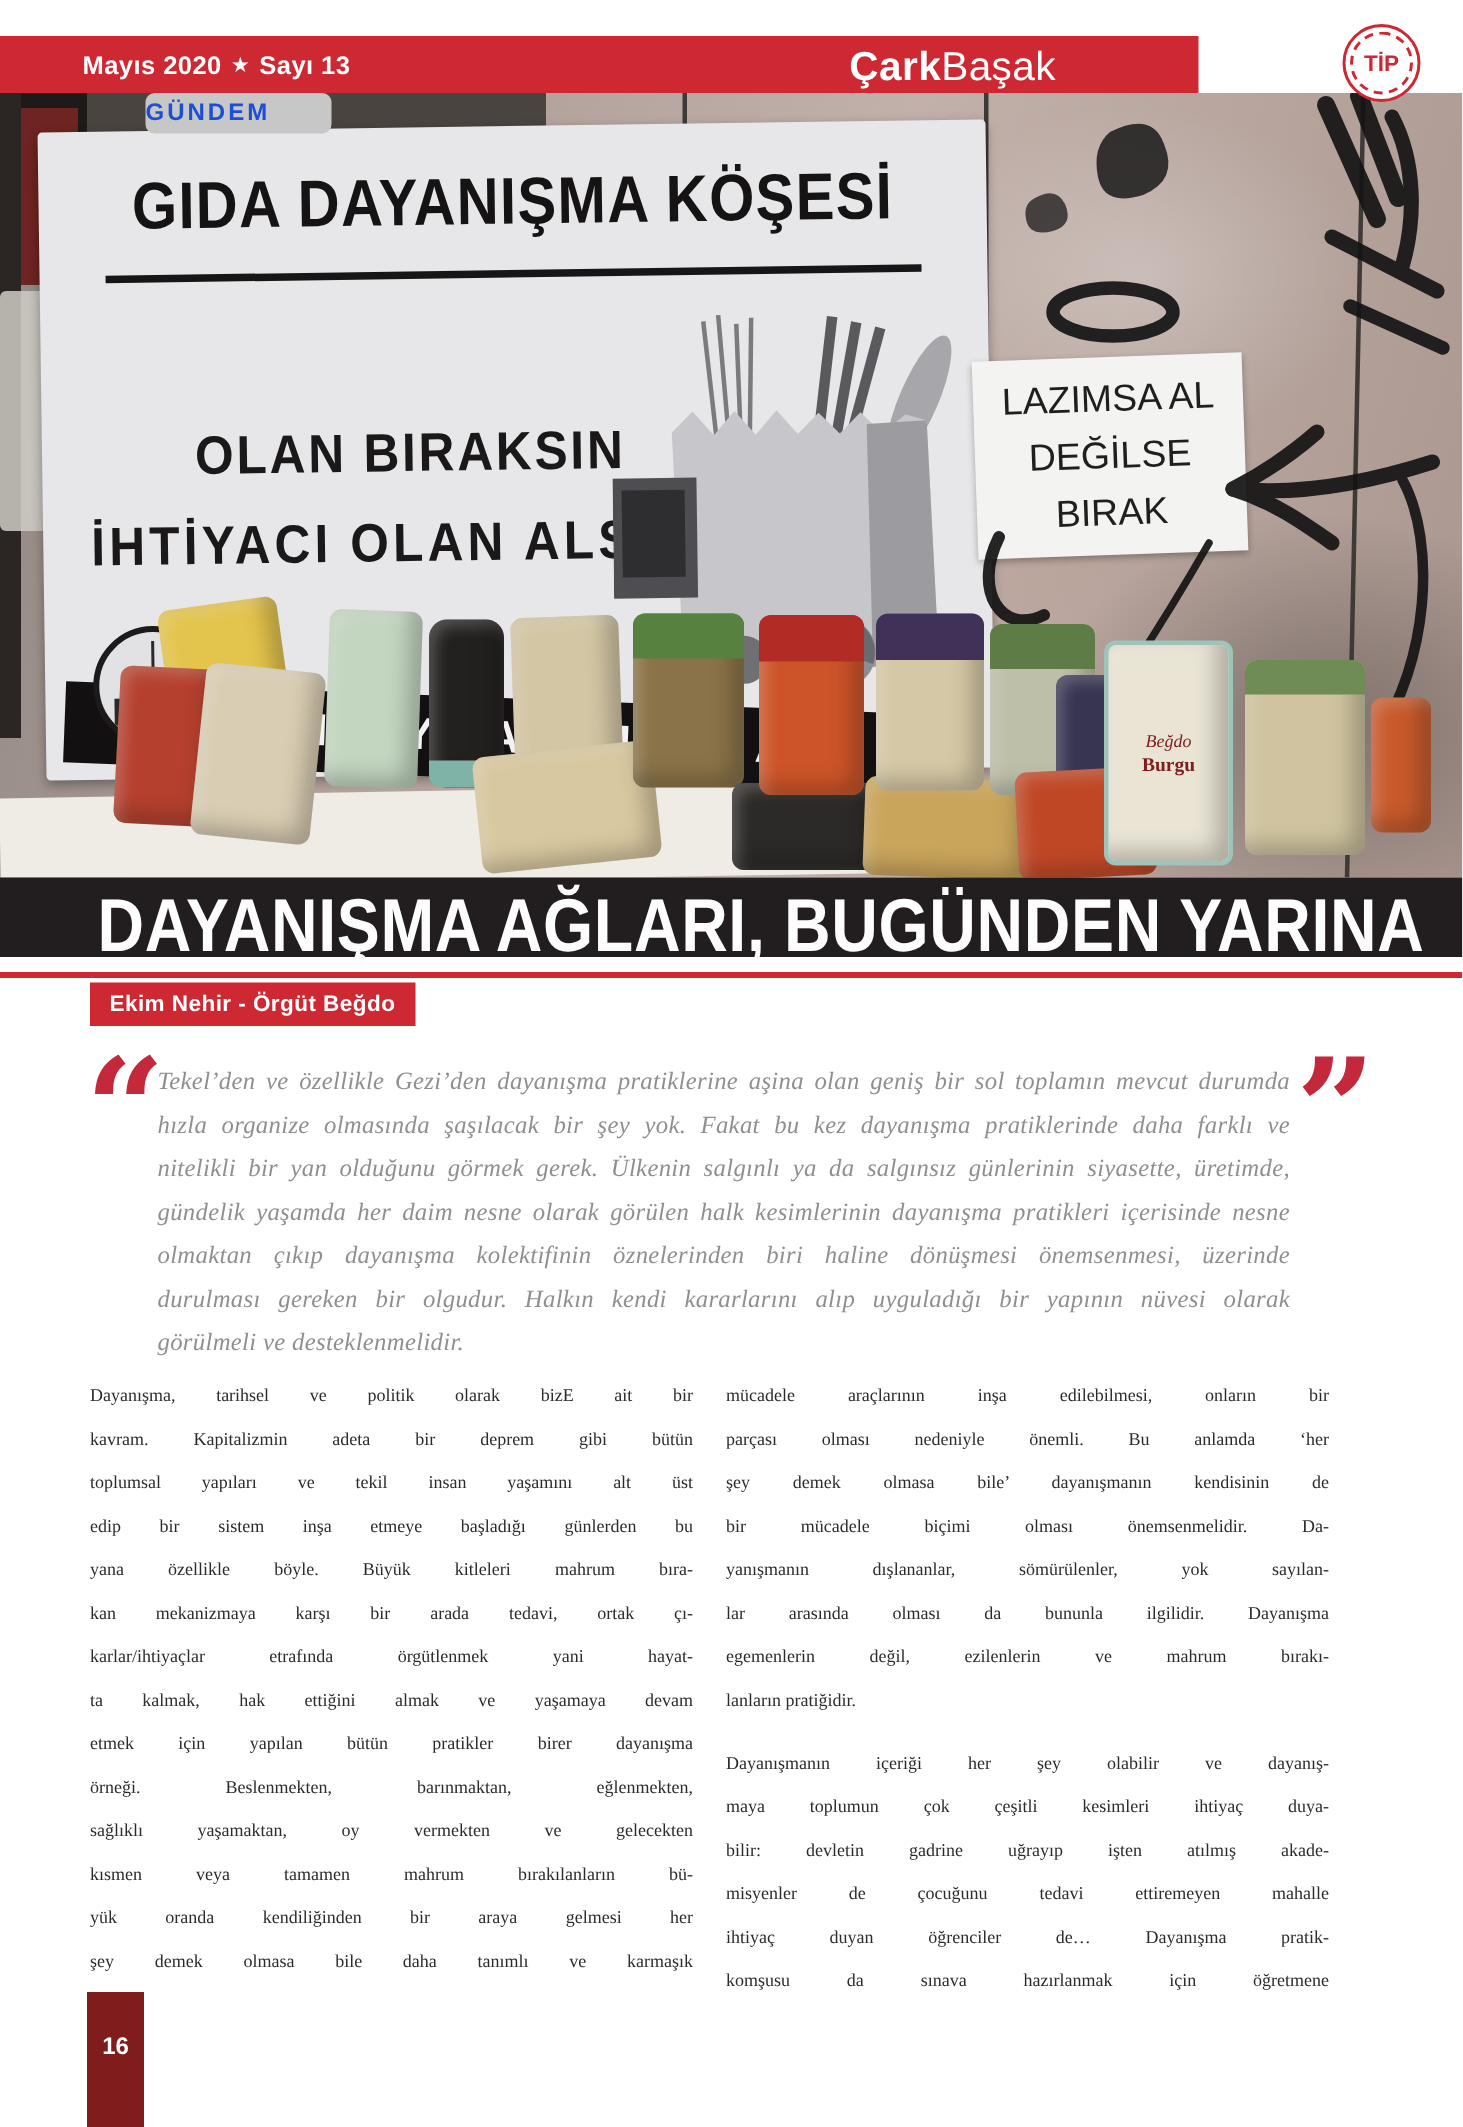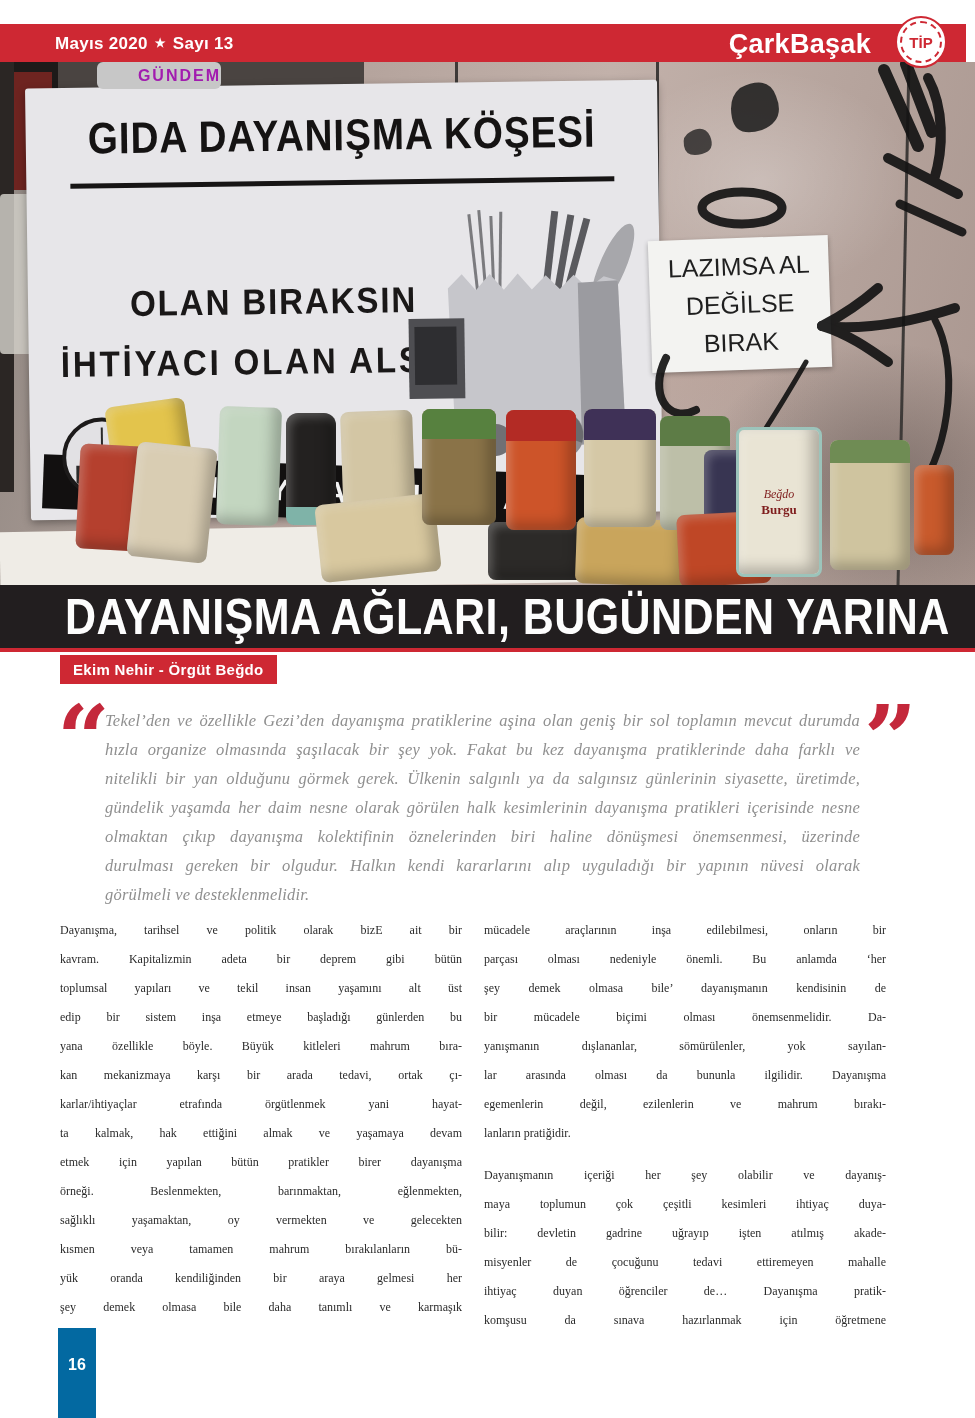--- a/index.html
+++ b/index.html
@@ -1,36 +1,36 @@
 <!DOCTYPE html>
 <html><head>
 <meta charset="utf-8">
 <style>
   html,body{margin:0;padding:0;background:#fff;}
   .page{position:relative;width:975px;height:1418px;background:#ffffff;overflow:hidden;
         font-family:"Liberation Serif",serif;}
 
   
-  .masthead{position:absolute;left:0;top:24px;width:966px;height:38px;background:#ce2833;z-index:10;}
+  .masthead{position:absolute;left:0;top:24px;width:799px;height:38px;background:#ce2833;z-index:10;}
   .issue{position:absolute;left:55px;top:0;height:38px;line-height:38px;color:#fff;
          font-family:"Liberation Sans",sans-serif;font-weight:700;font-size:17px;letter-spacing:.3px;}
   .issue .star{font-size:12px;margin:0 7px;vertical-align:2px;}
   .brand{position:absolute;right:95px;top:0;height:38px;line-height:40px;color:#fff;
          font-family:"Liberation Sans",sans-serif;font-size:27px;letter-spacing:.3px;}
   .brand .b1{font-weight:800;margin-left:41px;}
-  .brand .b2{font-weight:700;text-align:right;}
+  .brand .b2{font-weight:400;text-align:right;}
   .tip-logo{position:absolute;right:28px;top:16px;width:52px;height:52px;border-radius:50%;
             background:#fff;border:2px solid #ce2833;box-sizing:border-box;z-index:20;
             display:flex;align-items:center;justify-content:center;}
   .tip-logo::before{content:"";position:absolute;inset:3px;border-radius:50%;border:2px dashed #ce2833;}
   .tip-logo span{color:#ce2833;font-family:"Liberation Sans",sans-serif;font-weight:800;font-size:15px;}
 
   
   .section-tab{position:absolute;left:97px;top:62px;width:124px;height:27px;background:#c7c7c7;
-               border-radius:6px;z-index:6;text-align:right;line-height:27px;color:#a21caf;
+               border-radius:6px;z-index:6;text-align:left;line-height:27px;color:#1d4ed8;
                font-family:"Liberation Sans",sans-serif;font-size:16px;font-weight:600;letter-spacing:2px;}
 
   
   .photo{position:absolute;left:0;top:62px;width:975px;height:523px;overflow:hidden;
          background:
            radial-gradient(220px 160px at 760px 120px, rgba(255,255,255,.25), transparent 70%),
            radial-gradient(260px 200px at 880px 420px, rgba(40,32,30,.35), transparent 70%),
            radial-gradient(200px 150px at 700px 300px, rgba(190,160,150,.35), transparent 70%),
            linear-gradient(105deg,#8d8580 0%,#b3a29b 30%,#c2b1aa 55%,#a9968f 100%);}
   .ph-darktop{position:absolute;left:14px;top:0;width:350px;height:30px;background:#4a4441;}
@@ -74,21 +74,21 @@
   .table{position:absolute;left:0;top:464px;width:720px;height:60px;background:#efece6;transform:rotate(-1deg);}
   .packages{position:absolute;left:60px;top:340px;width:880px;height:183px;z-index:5;}
   .pk{position:absolute;border-radius:8px;box-shadow:inset -8px -6px 14px rgba(0,0,0,.25), inset 4px 4px 10px rgba(255,255,255,.25);}
   .pk .strip{position:absolute;left:0;top:0;width:100%;height:26%;border-radius:8px 8px 0 0;}
   .pk-burgu{display:flex;flex-direction:column;align-items:center;justify-content:center;
             font-family:"Liberation Serif",serif;color:#7f1d1d;border:3px solid #9cc4bb;box-sizing:border-box;}
   .pk-burgu .bl1{font-style:italic;font-size:12px;}
   .pk-burgu .bl2{font-size:13px;font-weight:700;}
 
   
-  .headline-bar{position:absolute;left:0;top:585px;width:975px;height:63px;background:#221e1f;z-index:8;}
+  .headline-bar{position:absolute;left:0;top:585px;width:975px;height:53px;background:#221e1f;z-index:8;}
   .headline-text{position:absolute;left:65px;top:0;height:63px;line-height:64px;color:#fdfdfd;
                  font-family:"Liberation Sans",sans-serif;font-weight:800;font-size:50px;
                  transform:scaleX(.86);transform-origin:left center;white-space:nowrap;letter-spacing:.5px;}
   .red-rule{position:absolute;left:0;top:648px;width:975px;height:4px;background:#ce2833;z-index:8;}
   .byline{position:absolute;left:60px;top:655px;background:#ce2833;color:#fff;z-index:8;
           font-family:"Liberation Sans",sans-serif;font-weight:700;font-size:15px;
           padding:6px 13px;letter-spacing:.3px;}
 
   
   .quote{position:absolute;left:57px;top:706px;width:861px;}
@@ -101,21 +101,21 @@
 
   
   .columns{position:absolute;left:60px;top:916px;width:826px;display:flex;gap:22px;
            font-size:12px;line-height:29px;color:#2b2b2b;}
   .col{width:402px;}
   .para2{margin-top:13px;}
   .jline{text-align:justify;text-align-last:justify;white-space:normal;}
   .soft-last > div:last-child{text-align-last:left;}
 
   
-  .pagebox{position:absolute;left:58px;top:1328px;width:38px;height:90px;background:#0369a1;
+  .pagebox{position:absolute;left:58px;top:1328px;width:38px;height:90px;background:#7f1d1d;
            color:#fff;font-family:"Liberation Sans",sans-serif;font-weight:700;font-size:16px;
            text-align:center;padding-top:28px;box-sizing:border-box;}
 </style>
 </head>
 <body>
 
 <div class="page">
 
   <div class="masthead">
     <div class="issue">

